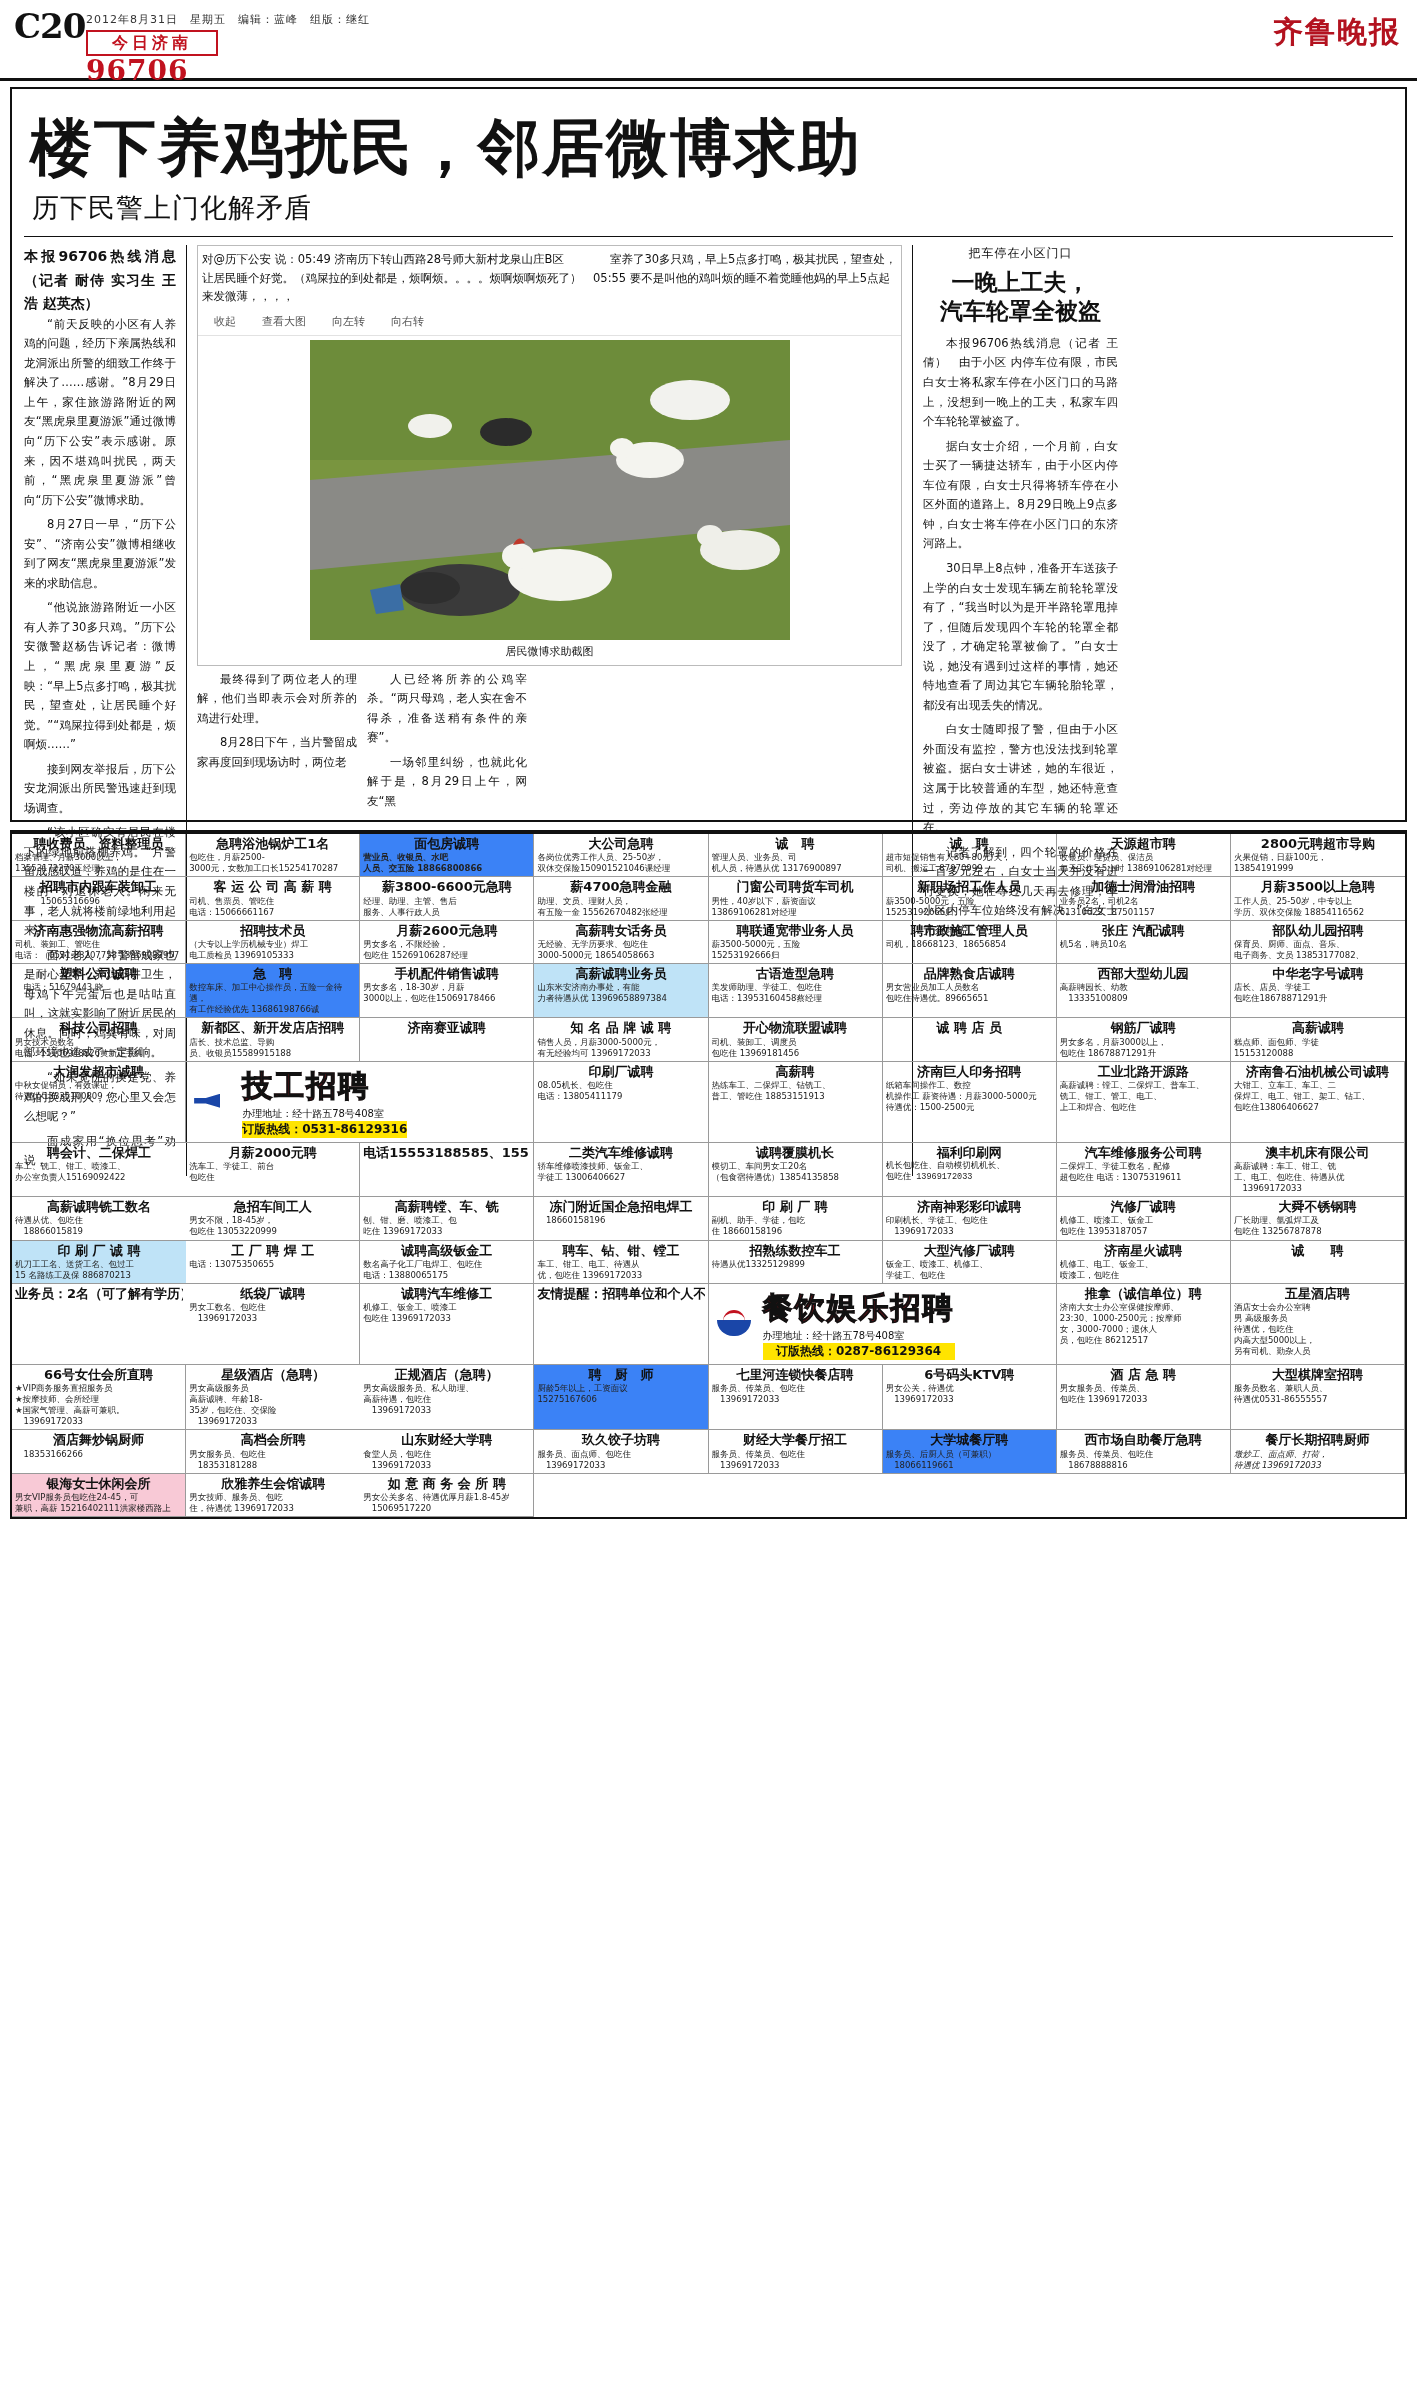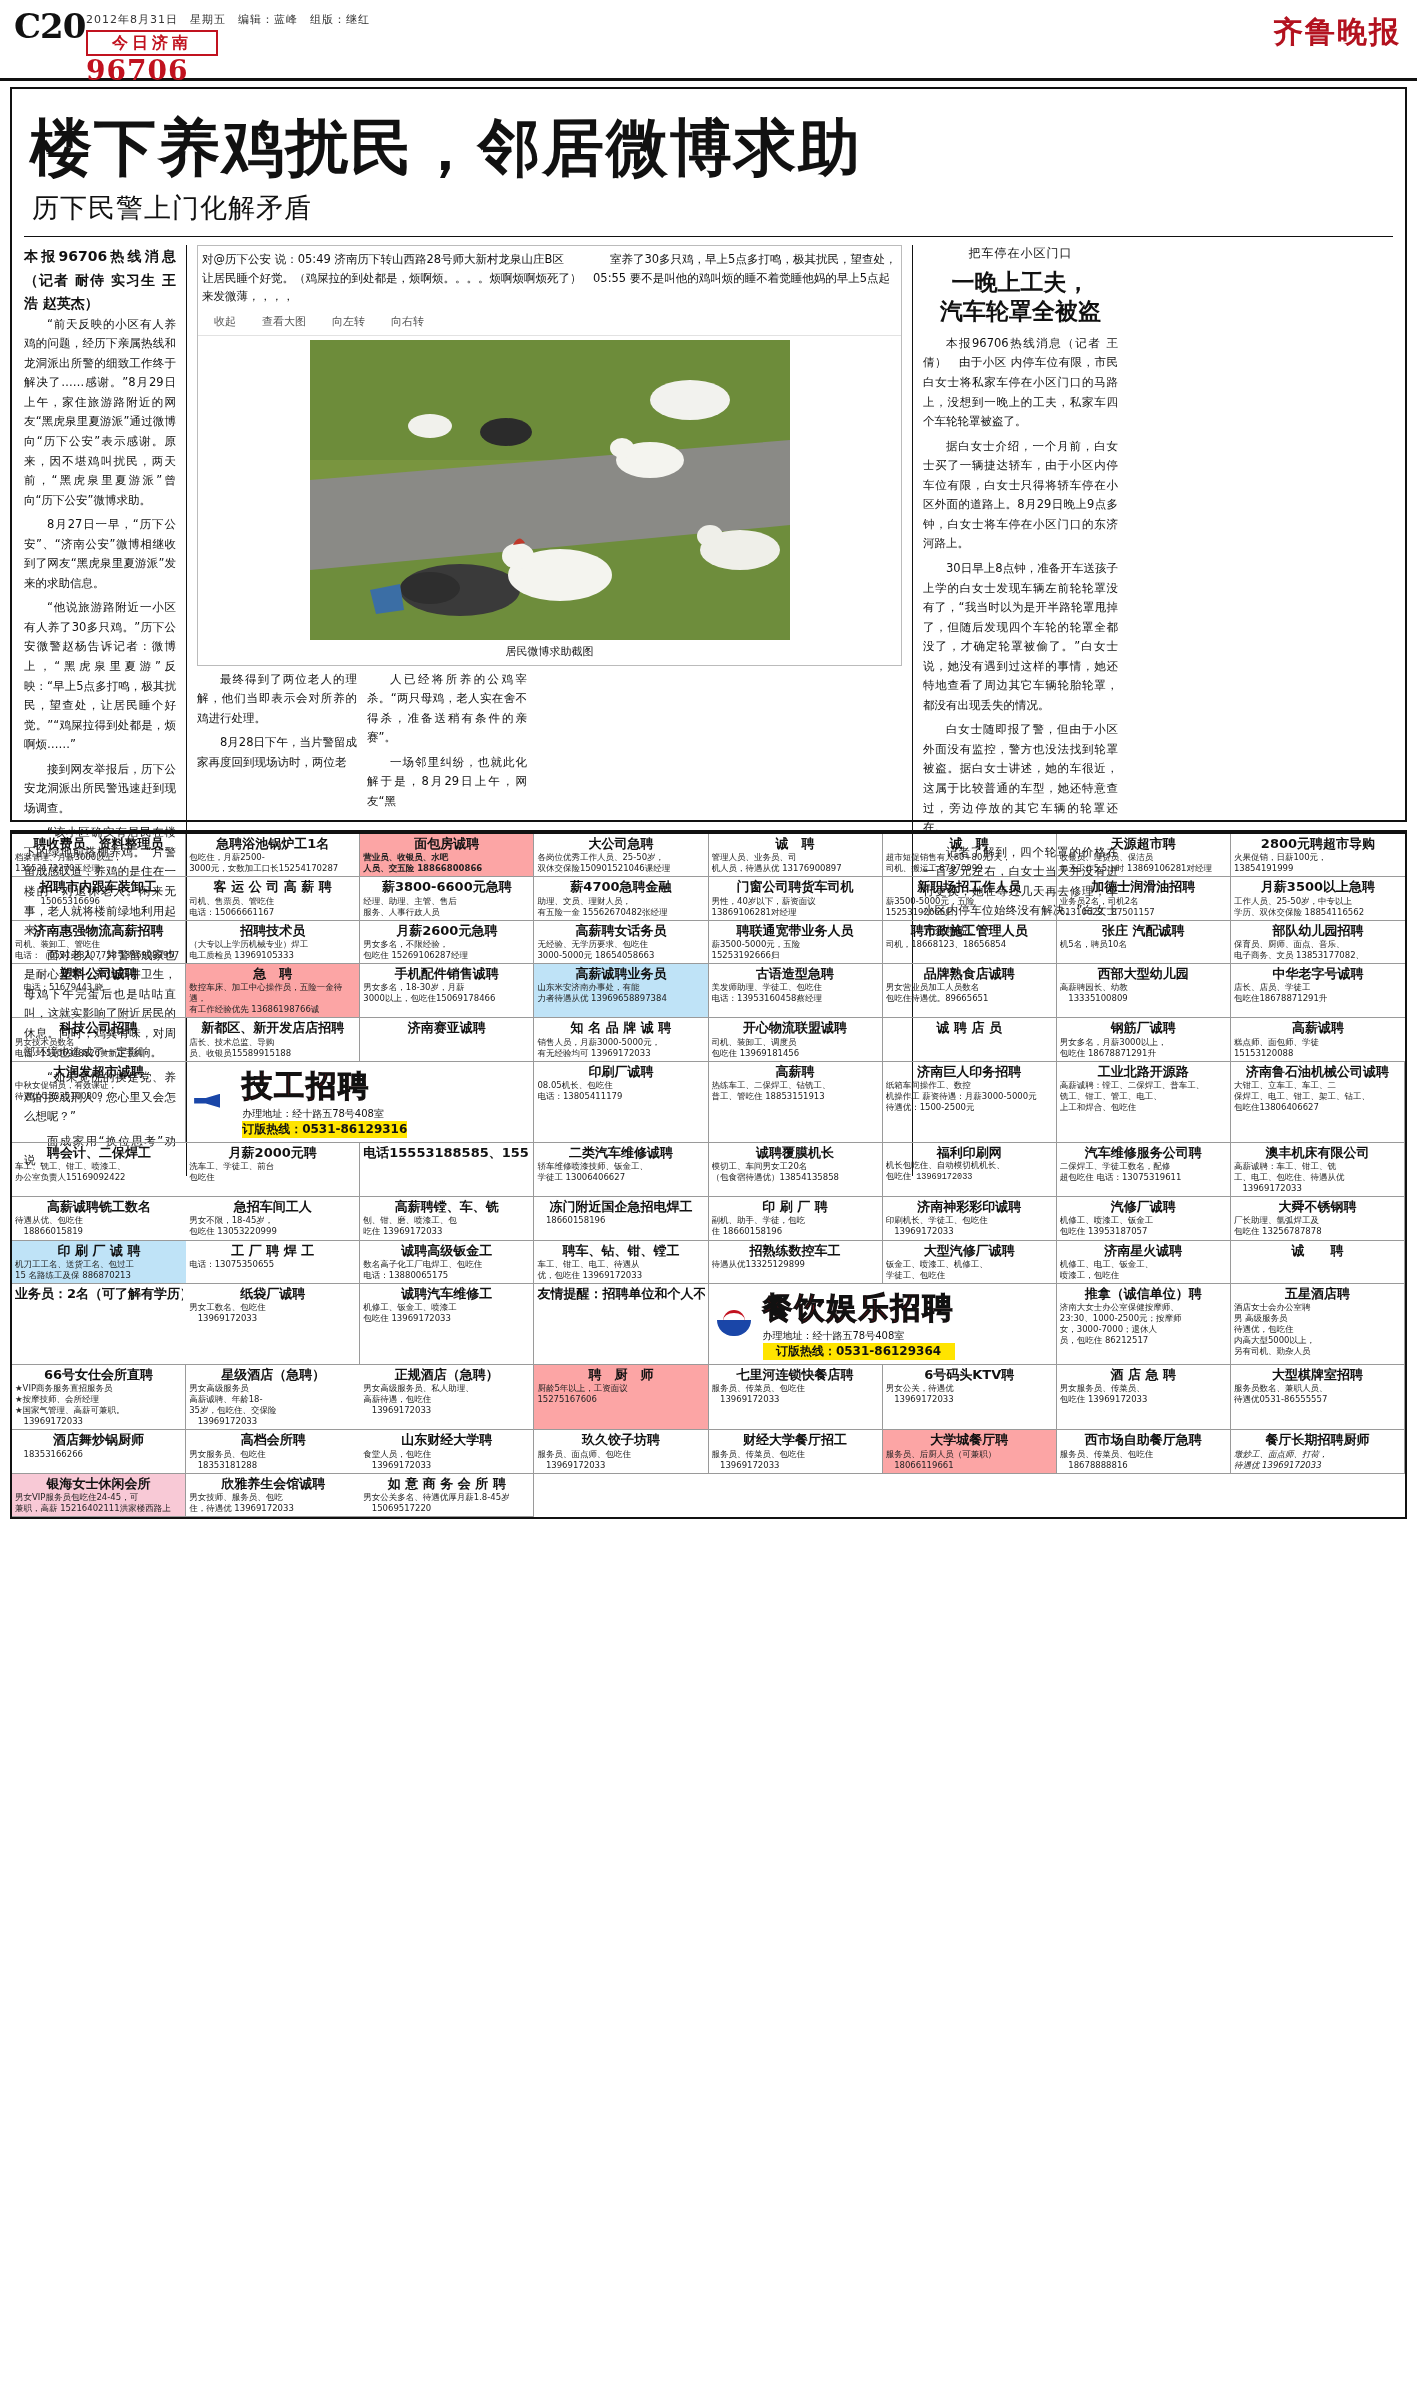--- a/index.html
+++ b/index.html
@@ -35,21 +35,21 @@
   .side-kicker{font-size:12px;text-align:center;letter-spacing:1px;}
   .side-title{font-family:"DejaVu Serif","Liberation Serif",serif;font-weight:bold;font-size:23px;line-height:1.25;text-align:center;margin:6px 0 8px 0;}
 
   
   .ads{position:relative;margin:8px 10px 0 10px;border:2px solid #111;border-top:4px solid #111;}
   .ad-grid{display:grid;grid-template-columns:repeat(8,1fr);}
   .ad{border-right:1px solid #9a9a9a;border-bottom:1px solid #9a9a9a;padding:2px 3px;box-sizing:border-box;min-height:34px;overflow:hidden;}
   .ad:nth-child(8n){border-right:none;}
   .ad-t{font-weight:bold;font-size:13px;line-height:1.25;text-align:center;letter-spacing:0px;white-space:nowrap;overflow:hidden;}
   .ad-b{font-size:8.5px;line-height:1.3;color:#222;overflow:hidden;}
-  .hl-yellow{background:#fca5a5;}
+  .hl-yellow{background:#3b82f6;}
   .hl-blue{background:#bfe3f7;}
   .hl-pink{background:#f8c9d6;}
   .banner{grid-column:span 2;display:flex;align-items:center;gap:6px;padding:4px;}
   .banner-big{font-family:"DejaVu Serif","Liberation Serif",serif;font-weight:bold;font-size:30px;color:#c1121f;-webkit-text-stroke:1px #111;letter-spacing:2px;}
   .banner-sub{font-size:10px;}
   .banner-tel{background:#ffe400;font-weight:bold;font-size:12px;text-align:center;}
   .speaker{width:46px;height:40px;flex:0 0 46px;position:relative;}
   .speaker:before{content:"";position:absolute;left:4px;top:12px;width:26px;height:14px;background:#1a46a8;clip-path:polygon(0 30%,45% 30%,100% 0,100% 100%,45% 70%,0 70%);}
   .bowl{width:44px;height:40px;flex:0 0 44px;position:relative;}
   .bowl:before{content:"";position:absolute;left:4px;top:16px;width:34px;height:16px;background:#1a46a8;border-radius:0 0 18px 18px;}
@@ -527,21 +527,21 @@
         </div>
         <div class="ad ">
           <div class="ad-t">友情提醒：招聘单位和个人不得收取押金等任何费用，如遇违规请向有关部门举报。</div>
           <div class="ad-b" style="white-space: pre-line;"></div>
         </div>
         <div class="ad banner ad-tall">
           <div class="bowl"></div>
           <div>
             <div class="banner-big">餐饮娱乐招聘</div>
             <div class="banner-sub">办理地址：经十路五78号408室</div>
-            <div class="banner-tel">订版热线：0531-86129364</div>
+            <div class="banner-tel">订版热线：0287-86129364</div>
           </div>
         </div>
         <div class="ad ">
           <div class="ad-t">推拿（诚信单位）聘</div>
           <div class="ad-b" style="white-space: pre-line;">济南大女士办公室保健按摩师、
 23:30、1000-2500元；按摩师
 女，3000-7000；退休人
 员，包吃住 86212517</div>
         </div>
         <div class="ad ">

